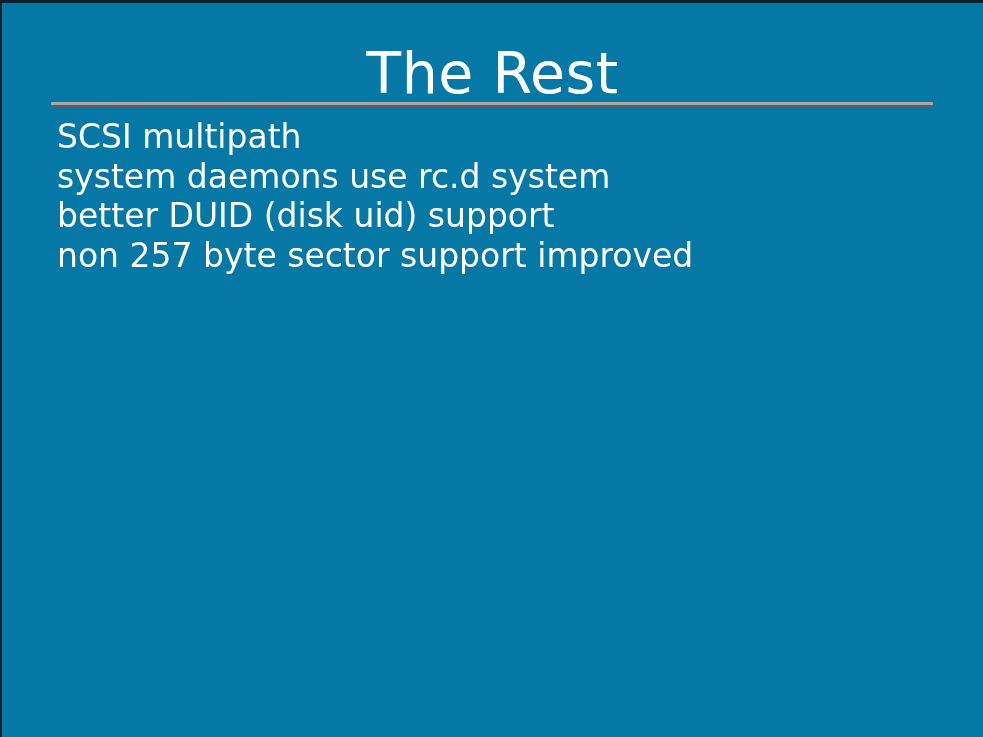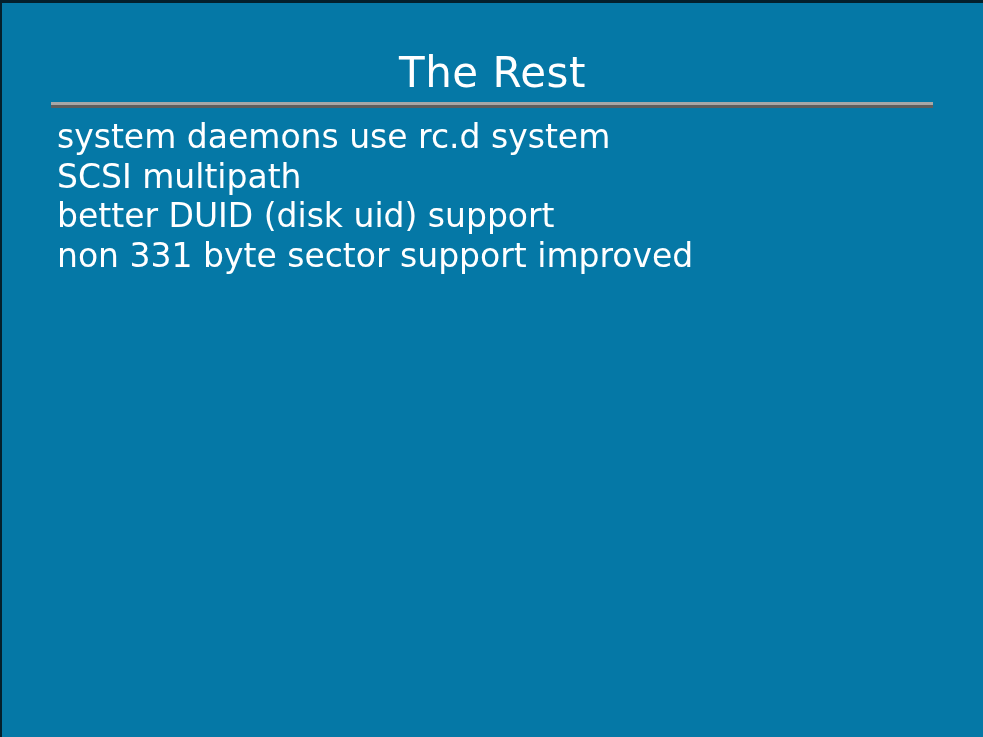--- a/index.html
+++ b/index.html
@@ -36,21 +36,21 @@
   }
 
   #slide-title {
     position: absolute;
     left: 0;
     top: 44px;
     width: 981px;
     text-align: center;
     color: #ffffff;
     font-family: "DejaVu Sans", sans-serif;
-    font-size: 42px;
+    font-size: 57px;
     font-weight: 400;
     line-height: 52px;
     letter-spacing: 0.5px;
     white-space: nowrap;
   }
 
   
   #title-rule {
     position: absolute;
     left: 49px;
@@ -97,19 +97,19 @@
   <div id="title-block">
     <div id="slide-title">The Rest</div>
   </div>
 
   <div id="title-rule">
     <div class="rule-light"></div>
     <div class="rule-dark"></div>
   </div>
 
   <ul id="body-list">
+    <li>SCSI multipath</li>
     <li>system daemons use rc.d system</li>
-    <li>SCSI multipath</li>
     <li>better DUID (disk uid) support</li>
-    <li>non 331 byte sector support improved</li>
+    <li>non 257 byte sector support improved</li>
   </ul>
 
 </div>
 
 </body></html>

